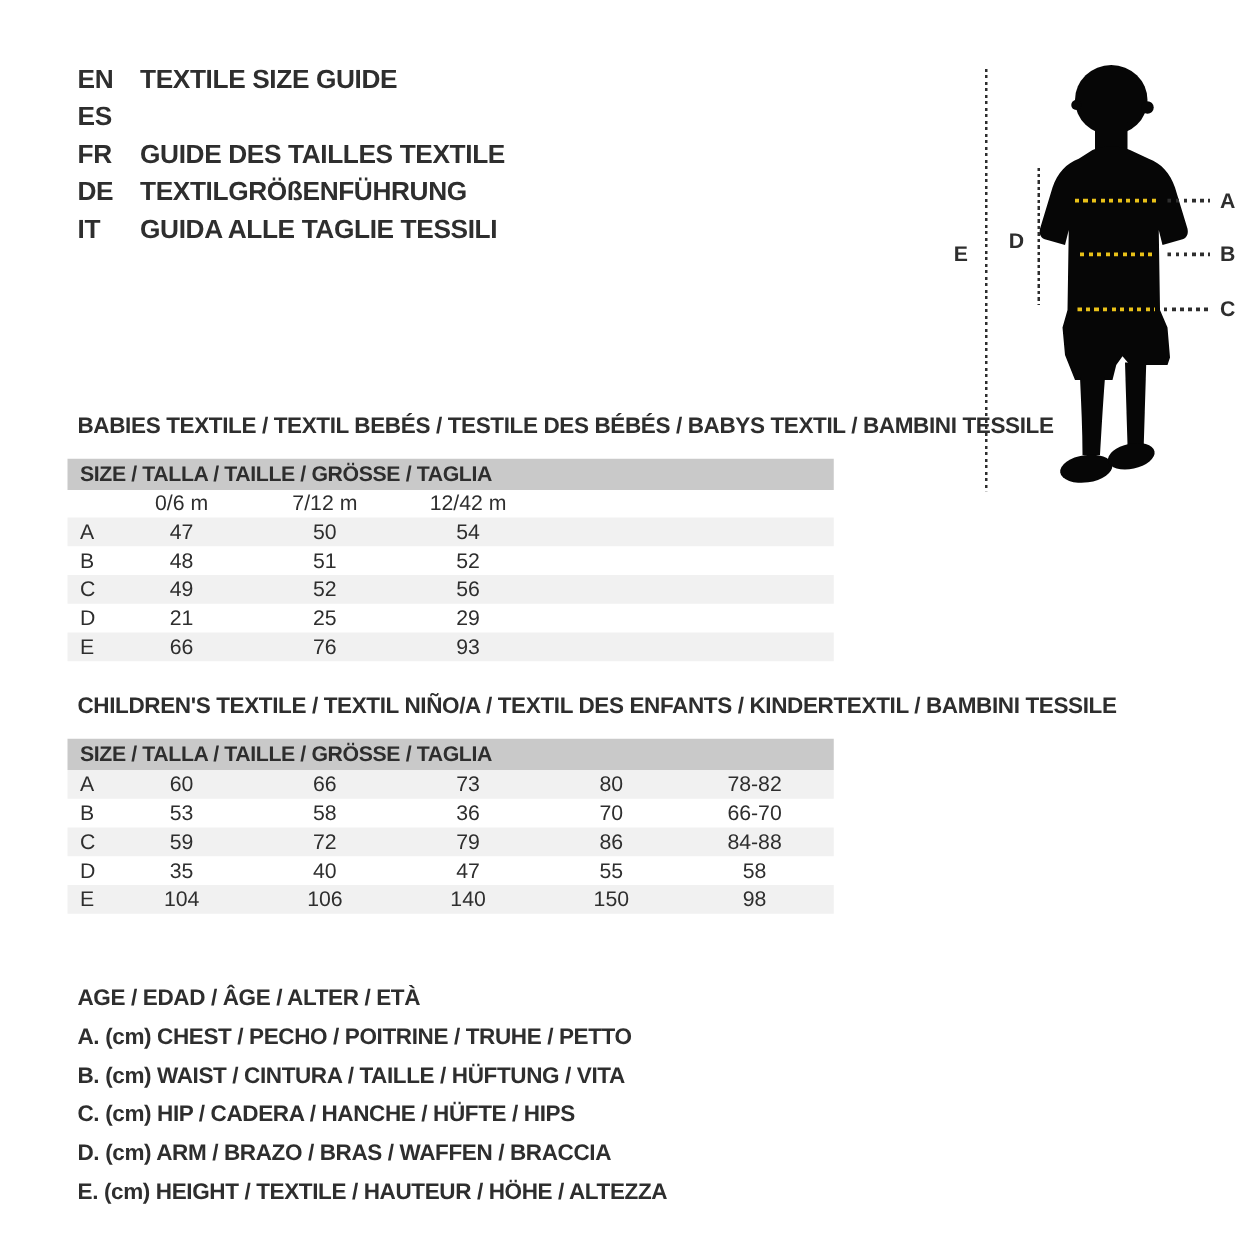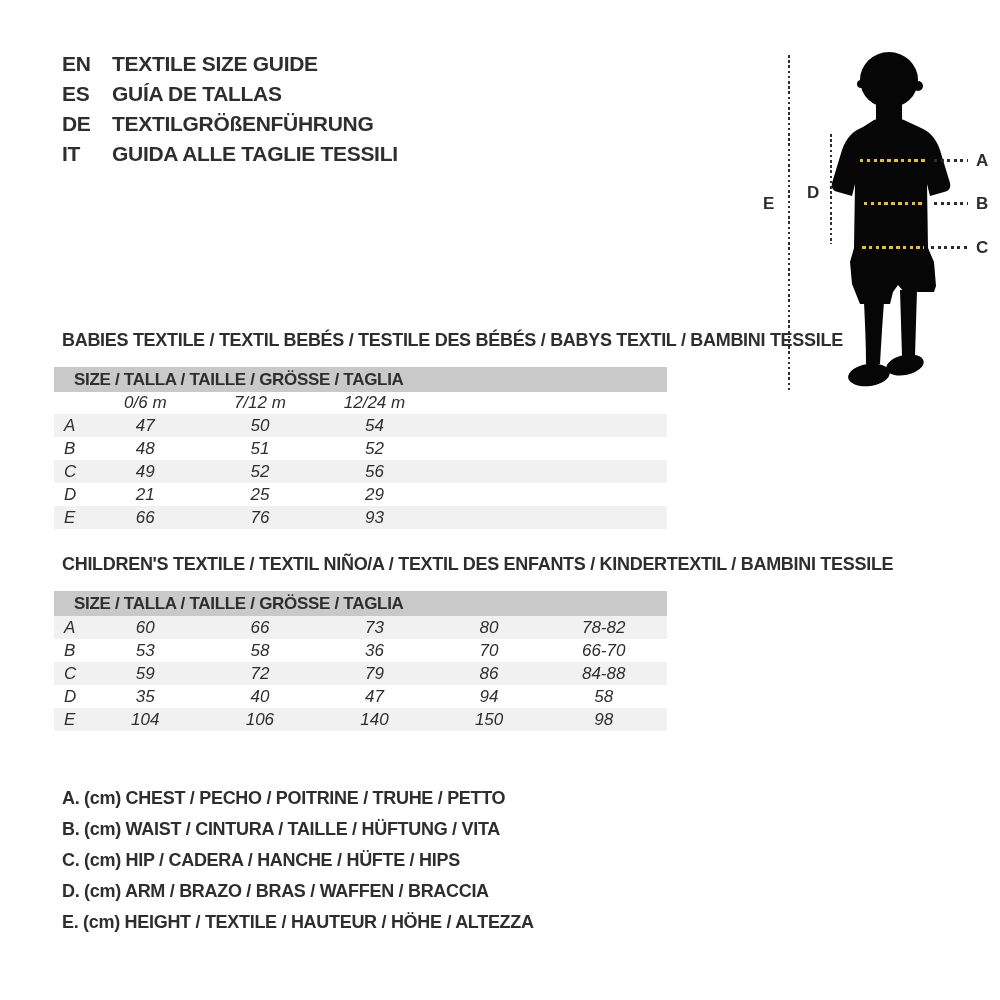--- a/index.html
+++ b/index.html
@@ -39,22 +39,22 @@
   
   .section-heading { position:absolute; left:38px; font-size:18px; font-weight:700;
                      letter-spacing:-0.3px; white-space:nowrap; }
   .hd-babies   { top:330px; }
   .hd-children { top:554px; }
   
   .size-table { position:absolute; left:30px; width:613px; font-size:17px; }
   .tb-babies   { top:367px; }
   .tb-children { top:591px; }
   .size-bar { height:25px; line-height:25px; background:#c9c9c9; font-weight:700;
-              padding-left:20px; letter-spacing:-0.3px; box-sizing:border-box; }
-  .t-row { display:grid; align-items:center; height:23px;font-style:italic; }
+              padding-left:10px; letter-spacing:-0.3px; box-sizing:border-box; }
+  .t-row { display:grid; align-items:center; height:23px; }
   .t-row.cols3 { grid-template-columns:34px 114.6px 114.6px 114.6px 1fr; }
   .t-row.cols5 { grid-template-columns:34px repeat(5,114.6px) 1fr; }
   .t-row.head { height:22px; }
   .t-row.odd { background:#f1f1f1; }
   .t-cell { text-align:center; }
   .t-label { text-align:left; padding-left:10px; font-weight:400; }
   
   .legend { position:absolute; left:38px; top:783px; }
   .legend-line { height:31px; line-height:31px; font-size:18px; font-weight:700;
                  letter-spacing:-0.3px; white-space:nowrap; }
@@ -64,21 +64,24 @@
 
 <div class="canvas">
 
   <div class="lang-list">
     <div class="lang-row">
       <span class="lang-code">EN</span>
       <span class="lang-text">TEXTILE SIZE GUIDE</span>
     </div>
     <div class="lang-row">
       <span class="lang-code">ES</span>
-      <span class="lang-text">GUÍA DE TALLAS</span>
+    </div>
+    <div class="lang-row">
+      <span class="lang-code">FR</span>
+      <span class="lang-text">GUIDE DES TAILLES TEXTILE</span>
     </div>
     <div class="lang-row">
       <span class="lang-code">DE</span>
       <span class="lang-text">TEXTILGRÖßENFÜHRUNG</span>
     </div>
     <div class="lang-row">
       <span class="lang-code">IT</span>
       <span class="lang-text">GUIDA ALLE TAGLIE TESSILI</span>
     </div>
   </div>
@@ -117,21 +120,21 @@
   <div class="marker mk-e">E</div>
 
   <div class="section-heading hd-babies">BABIES TEXTILE / TEXTIL BEBÉS / TESTILE DES BÉBÉS / BABYS TEXTIL / BAMBINI TESSILE</div>
 
   <div class="size-table tb-babies">
     <div class="size-bar">SIZE / TALLA / TAILLE / GRÖSSE / TAGLIA</div>
     <div class="t-row cols3 head">
       <div class="t-cell t-label"></div>
       <div class="t-cell">0/6 m</div>
       <div class="t-cell">7/12 m</div>
-      <div class="t-cell">12/24 m</div>
+      <div class="t-cell">12/42 m</div>
     </div>
     <div class="t-row cols3 odd">
       <div class="t-cell t-label">A</div>
       <div class="t-cell">47</div>
       <div class="t-cell">50</div>
       <div class="t-cell">54</div>
     </div>
     <div class="t-row cols3">
       <div class="t-cell t-label">B</div>
       <div class="t-cell">48</div>
@@ -184,34 +187,35 @@
       <div class="t-cell">72</div>
       <div class="t-cell">79</div>
       <div class="t-cell">86</div>
       <div class="t-cell">84-88</div>
     </div>
     <div class="t-row cols5">
       <div class="t-cell t-label">D</div>
       <div class="t-cell">35</div>
       <div class="t-cell">40</div>
       <div class="t-cell">47</div>
-      <div class="t-cell">94</div>
+      <div class="t-cell">55</div>
       <div class="t-cell">58</div>
     </div>
     <div class="t-row cols5 odd">
       <div class="t-cell t-label">E</div>
       <div class="t-cell">104</div>
       <div class="t-cell">106</div>
       <div class="t-cell">140</div>
       <div class="t-cell">150</div>
       <div class="t-cell">98</div>
     </div>
   </div>
 
   <div class="legend">
+    <div class="legend-line">AGE / EDAD / ÂGE / ALTER / ETÀ</div>
     <div class="legend-line">A. (cm) CHEST / PECHO / POITRINE / TRUHE / PETTO</div>
     <div class="legend-line">B. (cm) WAIST / CINTURA / TAILLE / HÜFTUNG / VITA</div>
     <div class="legend-line">C. (cm) HIP / CADERA / HANCHE / HÜFTE / HIPS</div>
     <div class="legend-line">D. (cm) ARM / BRAZO / BRAS / WAFFEN / BRACCIA</div>
     <div class="legend-line">E. (cm) HEIGHT / TEXTILE / HAUTEUR / HÖHE / ALTEZZA</div>
   </div>
 
 </div>
 
 </body></html>

